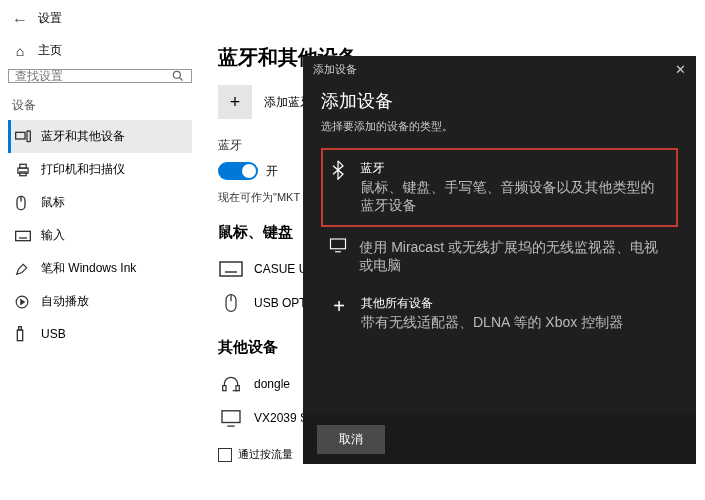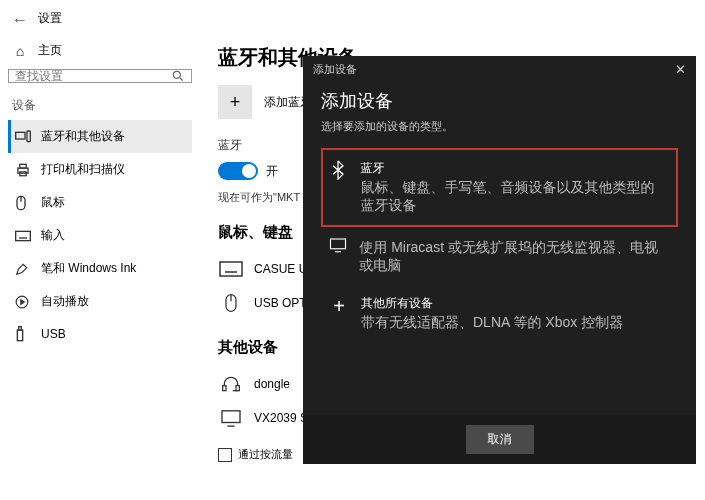--- a/index.html
+++ b/index.html
@@ -36,21 +36,21 @@
   .dialog { position:absolute; left:303px; top:56px; width:393px; height:408px; background:#1f1f1f; color:#fff; display:flex; flex-direction:column; }
   .dialog-header { display:flex; align-items:center; justify-content:space-between; padding:6px 10px; font-size:11px; color:#ccc; }
   .dialog-body { padding: 6px 18px 10px 18px; flex:1; }
   .dialog-title { font-size:18px; font-weight:400; margin-bottom:6px; }
   .dialog-sub { font-size:11px; color:#ccc; margin-bottom:14px; }
   .opt { display:flex; gap:12px; padding:10px 8px; }
   .opt.highlight { border:2px solid #c23b2f; }
   .opt .oicon { width:20px; text-align:center; font-size:16px; color:#fff; }
   .opt .olabel { font-size:12px; }
   .opt .odesc { font-size:14px; color:#bbb; margin-top:2px; }
-  .dialog-footer { display:flex; justify-content:center; padding:10px 14px; background:#1a1a1a; }
+  .dialog-footer { display:flex; justify-content:flex-start; padding:10px 14px; background:#1a1a1a; }
   .cancel-btn { background:#4a4a4a; color:#fff; font-size:12px; padding:6px 22px; border:none; }
   svg { display:block; }
 </style>
 </head>
 <body>
 
 <div class="header">
   <div class="back">←</div>
   <div class="title">设置</div>
 </div>

